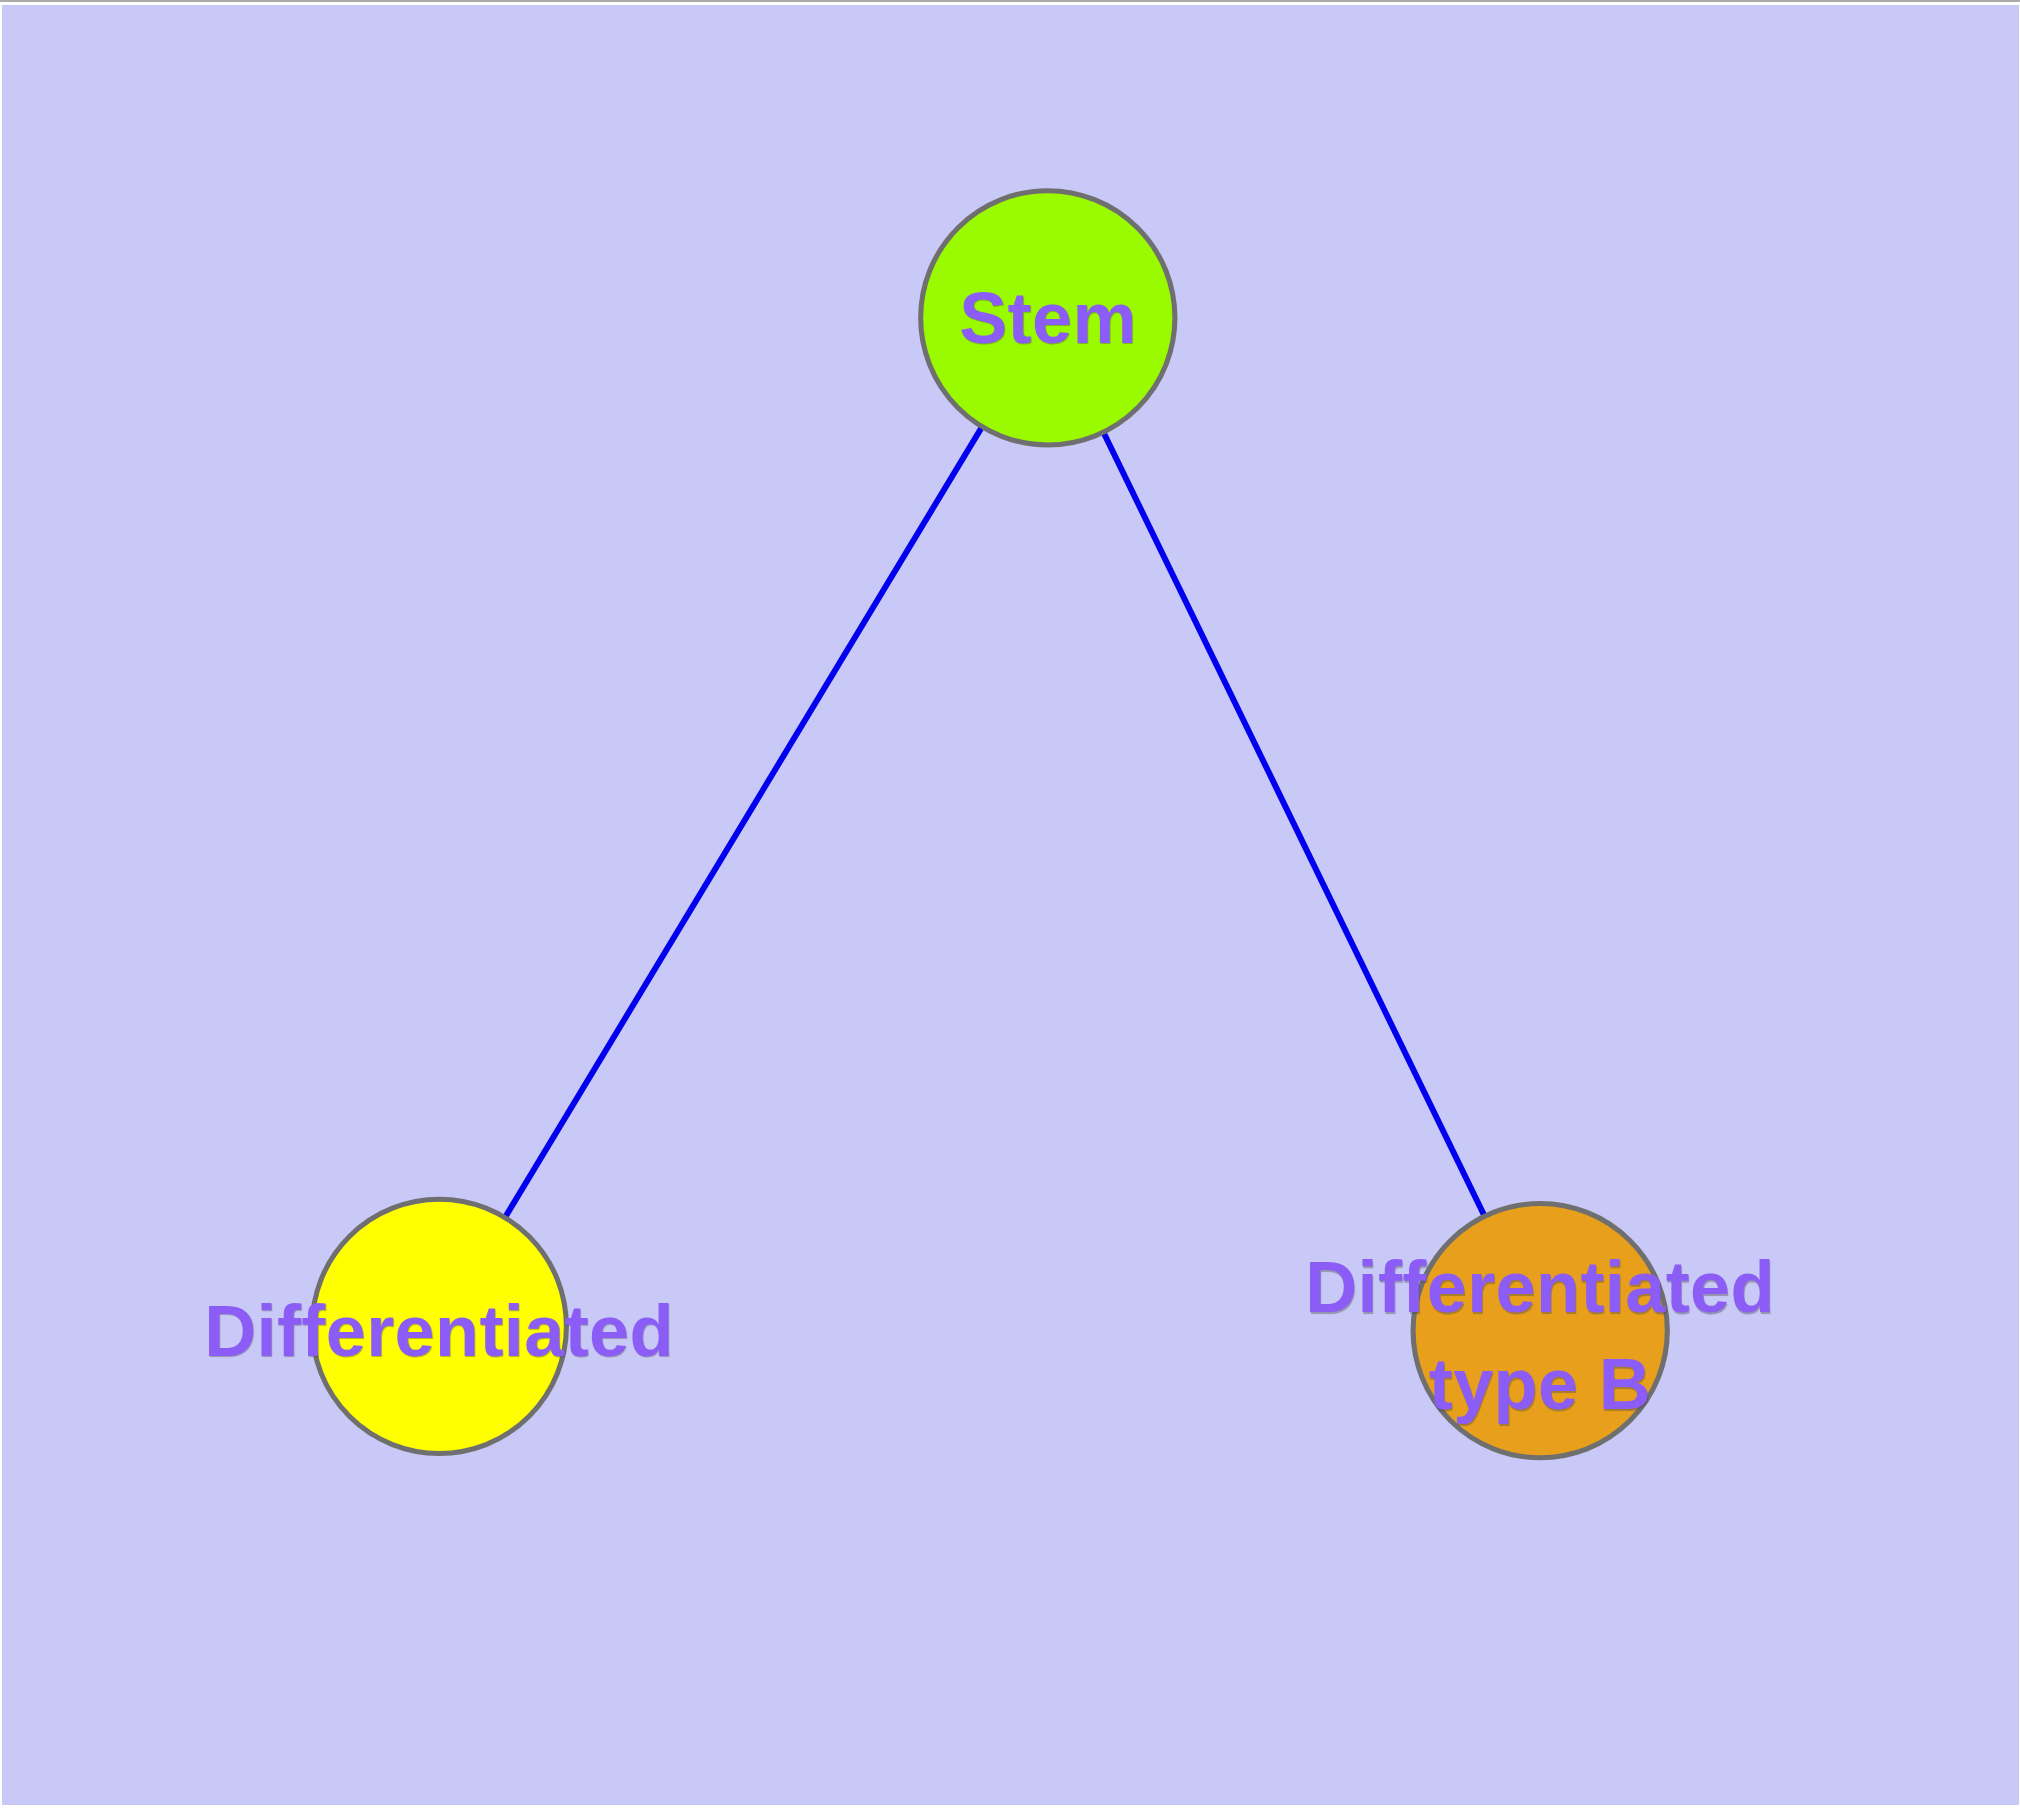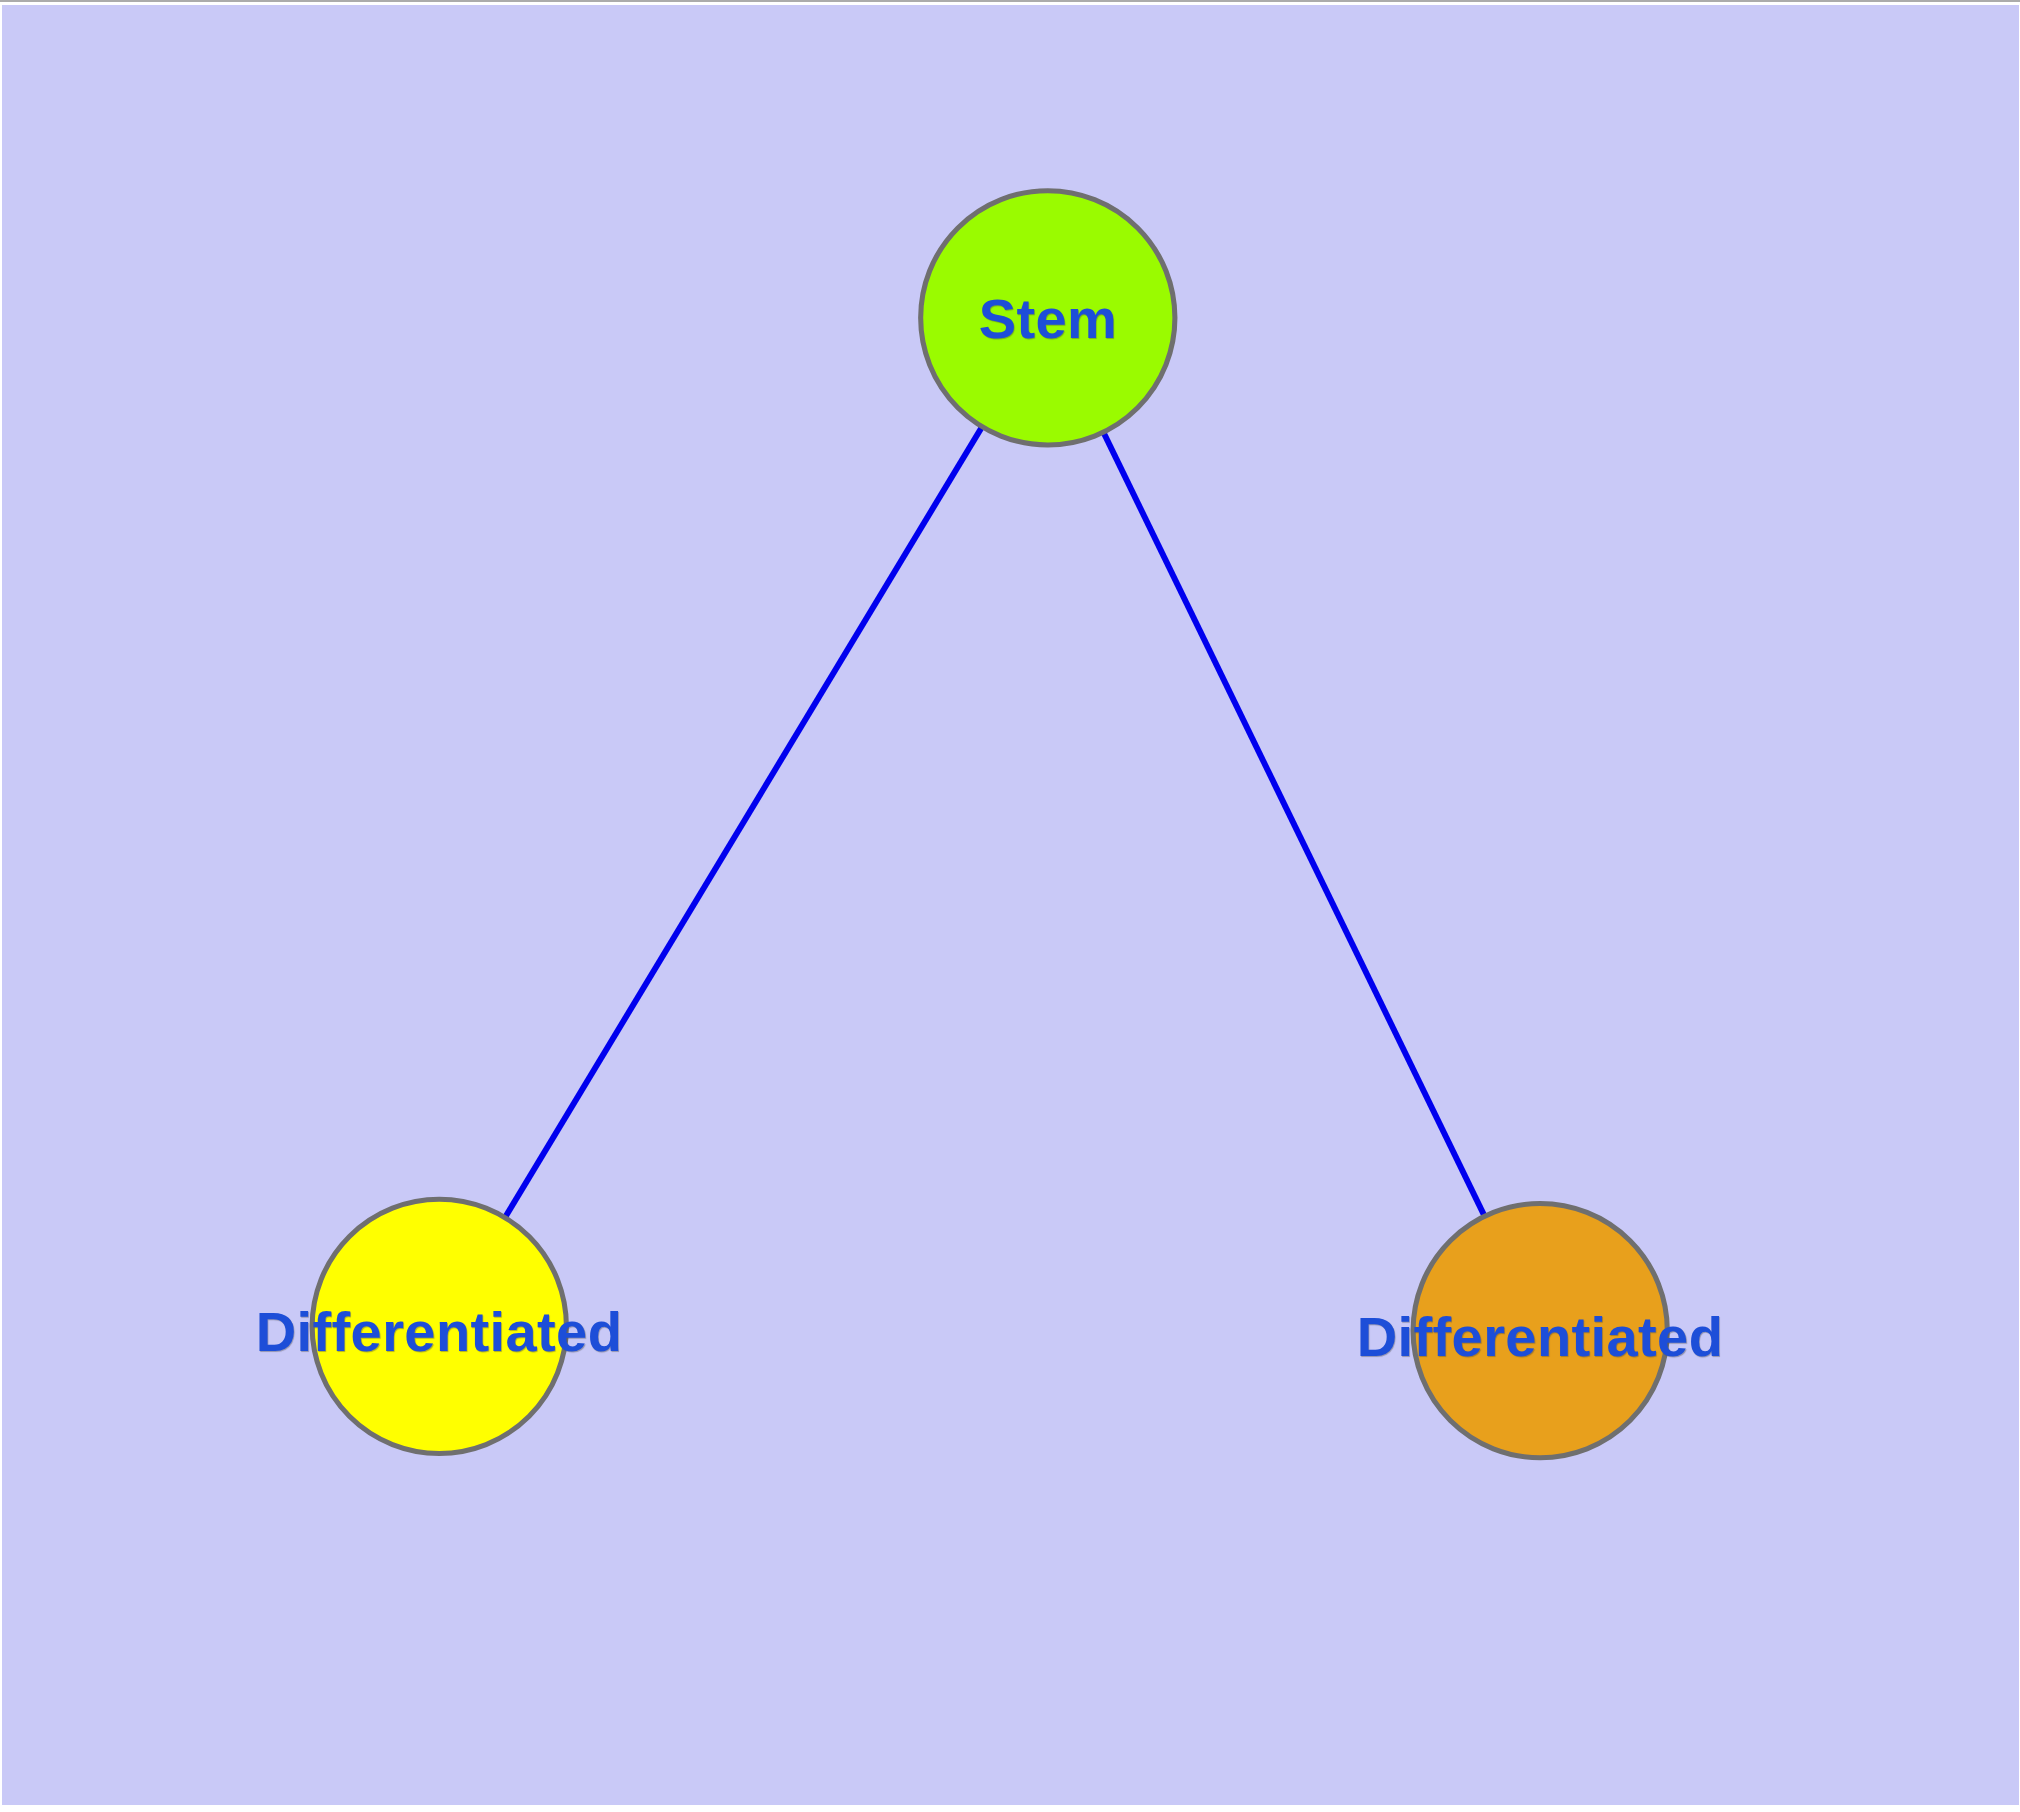--- a/index.html
+++ b/index.html
@@ -36,23 +36,23 @@
     width: 2021px;
     height: 1812px;
     z-index: 1;
   }
   .label {
     position: absolute;
     z-index: 2;
     transform: translate(-50%, -50%);
     text-align: center;
     white-space: nowrap;
-    color: #1d4ed8;
+    color: #8b5cf6;
     font-weight: bold;
-    font-size: 56px;
+    font-size: 72px;
     letter-spacing: 0.4px;
     text-shadow: 0.8px 1.7px 0.8px rgba(70,70,70,0.40);
     pointer-events: none;
   }
   .label .line {
     display: block;
     line-height: 97px;
   }
 </style>
 </head>
@@ -73,15 +73,16 @@
   <div class="label" style="left: 1048px; top: 318px;">
     <span class="line">Stem</span>
   </div>
 
   <div class="label" style="left: 439px; top: 1331px;">
     <span class="line">Differentiated</span>
   </div>
 
   <div class="label" style="left: 1540px; top: 1336px;">
     <span class="line">Differentiated</span>
+    <span class="line">type B</span>
   </div>
 </div>
 
 
 </body></html>

